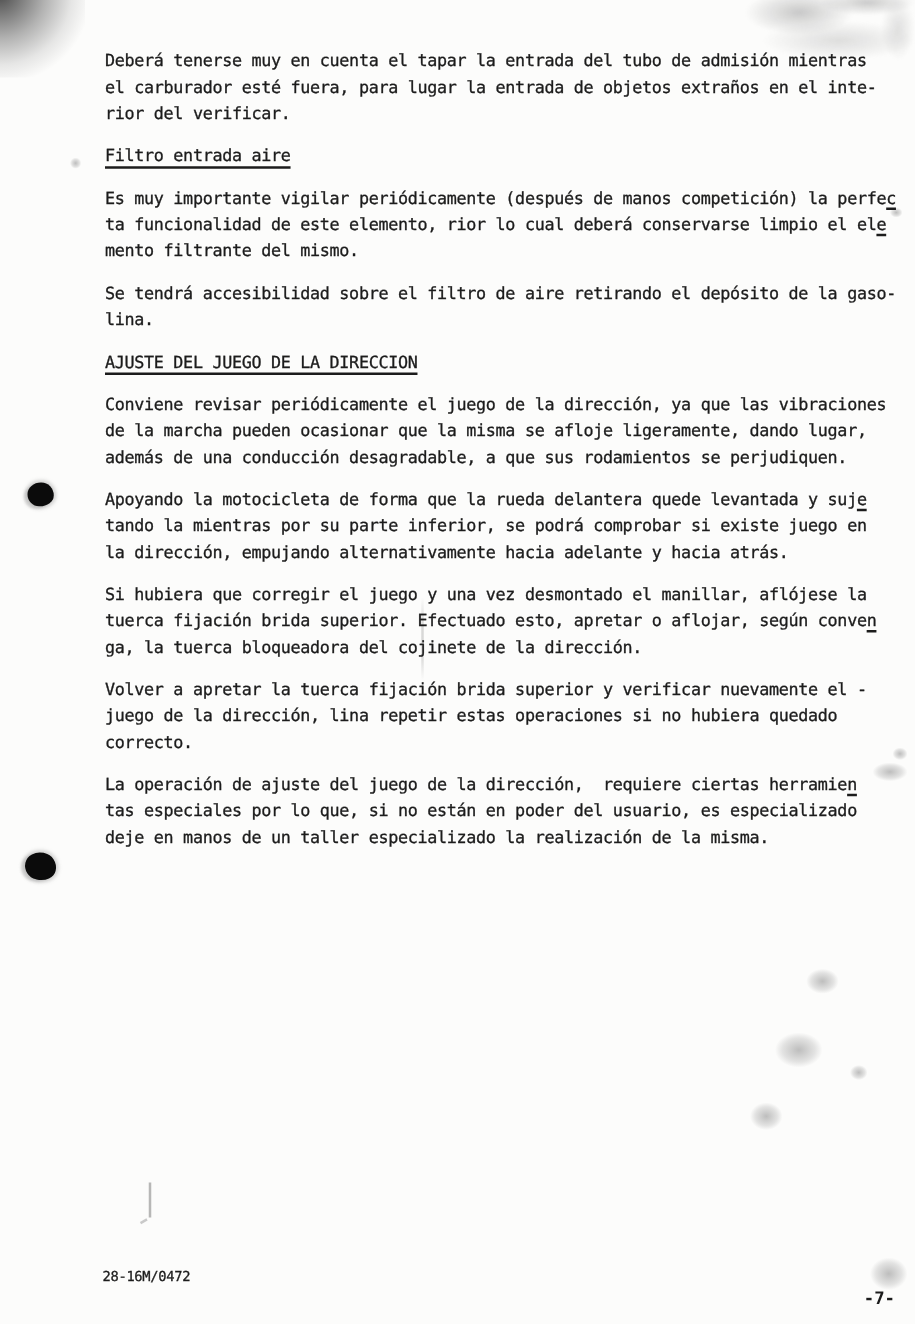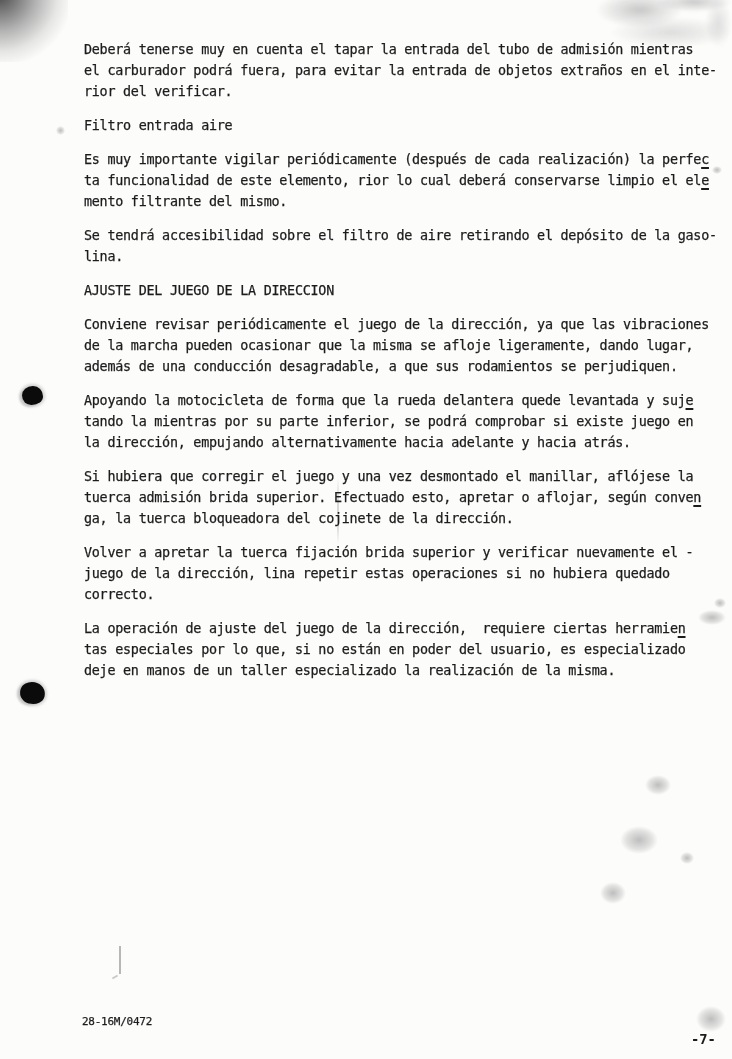--- a/index.html
+++ b/index.html
@@ -14,20 +14,21 @@
     position:absolute;left:84px;top:39px;width:660px;
   }
   .block{margin:0 0 13px 0;}
   .block.para-apoyando{margin-top:4px;}
   .line{
     white-space:pre;height:21px;line-height:21px;
     font-size:13.4px;letter-spacing:-0.25px;
     -webkit-text-stroke:0.25px #1c1c1c;
   }
   .heading .line span{
+    text-decoration:underline;
     text-decoration-thickness:1.5px;
     text-underline-offset:4px;
     margin-top:45px;
   }
   .cont-underline{
     text-decoration:underline;
     text-decoration-thickness:1.5px;
     text-underline-offset:3px;
   }
   
@@ -105,28 +106,28 @@
 <div class="speck sp7"></div>
 <div class="speck sp8"></div>
 <div class="speck sp9"></div>
 <div class="pen-mark"></div>
 <div class="pen-tick"></div>
 <div class="crease"></div>
 
 <div id="document-body">
     <div class="block paragraph">
       <div class="line"><span>Deberá tenerse muy en cuenta el tapar la entrada del tubo de admisión mientras</span></div>
-      <div class="line"><span>el carburador podrá fuera, para evitar la entrada de objetos extraños en el inte-</span></div>
+      <div class="line"><span>el carburador esté fuera, para lugar la entrada de objetos extraños en el inte-</span></div>
       <div class="line"><span>rior del verificar.</span></div>
     </div>
     <div class="block heading filtro-entrada-aire">
       <div class="line"><span>Filtro entrada aire</span></div>
     </div>
     <div class="block paragraph">
-      <div class="line"><span>Es muy importante vigilar periódicamente (después de cada realización) la perfe</span><span class="cont-underline">c</span></div>
+      <div class="line"><span>Es muy importante vigilar periódicamente (después de manos competición) la perfe</span><span class="cont-underline">c</span></div>
       <div class="line"><span>ta funcionalidad de este elemento, rior lo cual deberá conservarse limpio el el</span><span class="cont-underline">e</span></div>
       <div class="line"><span>mento filtrante del mismo.</span></div>
     </div>
     <div class="block paragraph">
       <div class="line"><span>Se tendrá accesibilidad sobre el filtro de aire retirando el depósito de la gaso-</span></div>
       <div class="line"><span>lina.</span></div>
     </div>
     <div class="block heading ajuste-del-juego-de-la-direccion">
       <div class="line"><span>AJUSTE DEL JUEGO DE LA DIRECCION</span></div>
     </div>
@@ -135,21 +136,21 @@
       <div class="line"><span>de la marcha pueden ocasionar que la misma se afloje ligeramente, dando lugar,</span></div>
       <div class="line"><span>además de una conducción desagradable, a que sus rodamientos se perjudiquen.</span></div>
     </div>
     <div class="block paragraph para-apoyando">
       <div class="line"><span>Apoyando la motocicleta de forma que la rueda delantera quede levantada y suj</span><span class="cont-underline">e</span></div>
       <div class="line"><span>tando la mientras por su parte inferior, se podrá comprobar si existe juego en</span></div>
       <div class="line"><span>la dirección, empujando alternativamente hacia adelante y hacia atrás.</span></div>
     </div>
     <div class="block paragraph">
       <div class="line"><span>Si hubiera que corregir el juego y una vez desmontado el manillar, aflójese la</span></div>
-      <div class="line"><span>tuerca admisión brida superior. Efectuado esto, apretar o aflojar, según conve</span><span class="cont-underline">n</span></div>
+      <div class="line"><span>tuerca fijación brida superior. Efectuado esto, apretar o aflojar, según conve</span><span class="cont-underline">n</span></div>
       <div class="line"><span>ga, la tuerca bloqueadora del cojinete de la dirección.</span></div>
     </div>
     <div class="block paragraph">
       <div class="line"><span>Volver a apretar la tuerca fijación brida superior y verificar nuevamente el -</span></div>
       <div class="line"><span>juego de la dirección, lina repetir estas operaciones si no hubiera quedado</span></div>
       <div class="line"><span>correcto.</span></div>
     </div>
     <div class="block paragraph">
       <div class="line"><span>La operación de ajuste del juego de la dirección,  requiere ciertas herramie</span><span class="cont-underline">n</span></div>
       <div class="line"><span>tas especiales por lo que, si no están en poder del usuario, es especializado</span></div>

